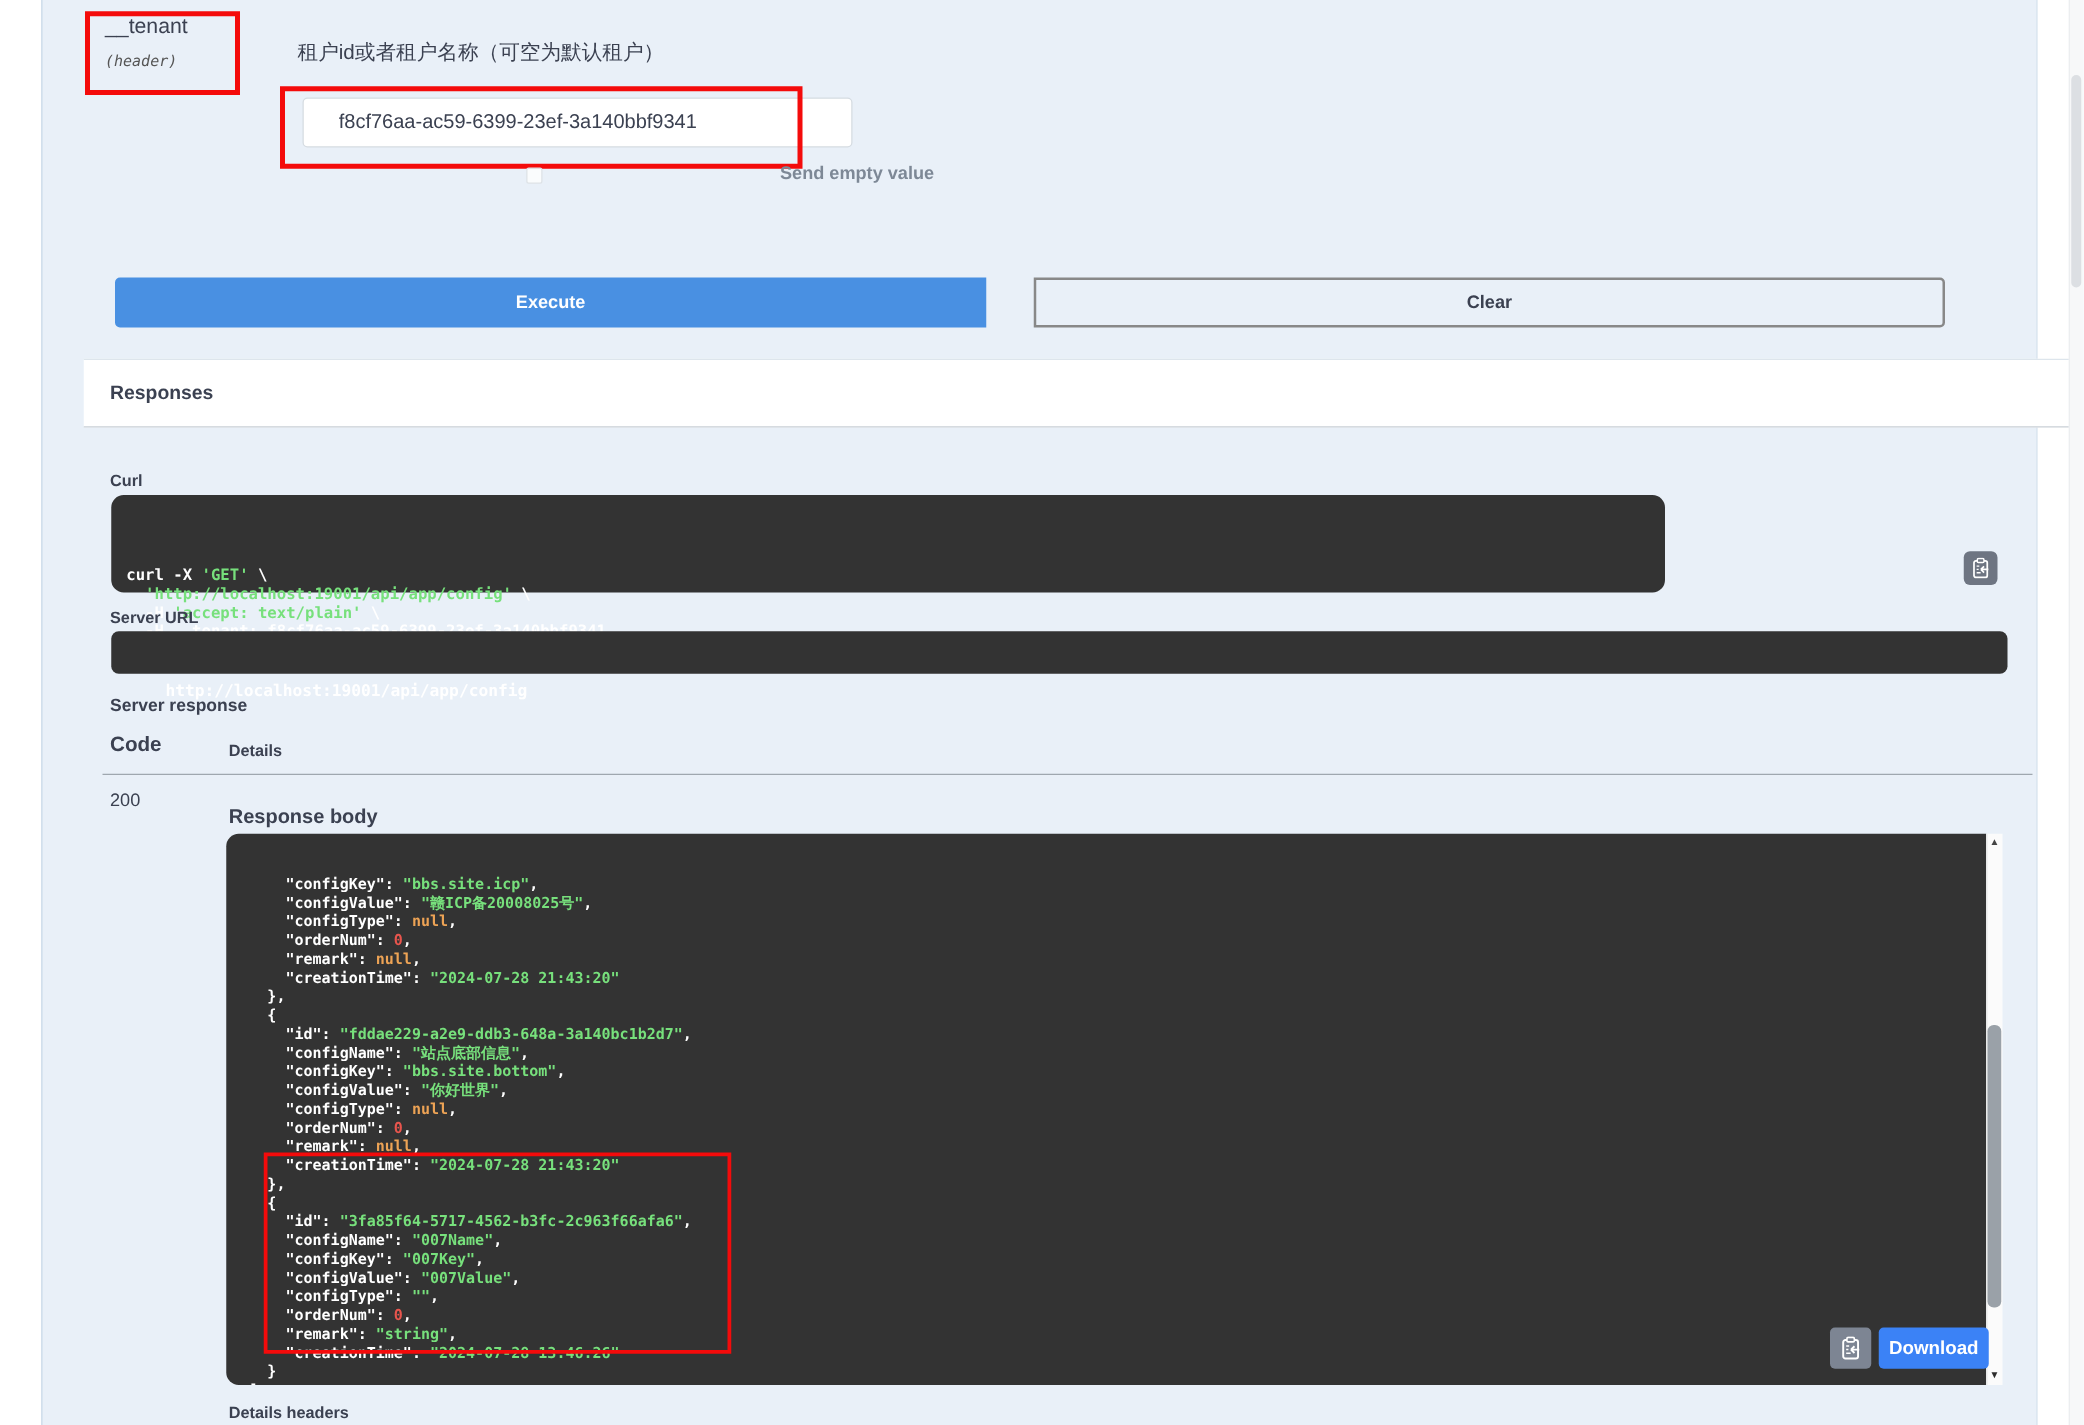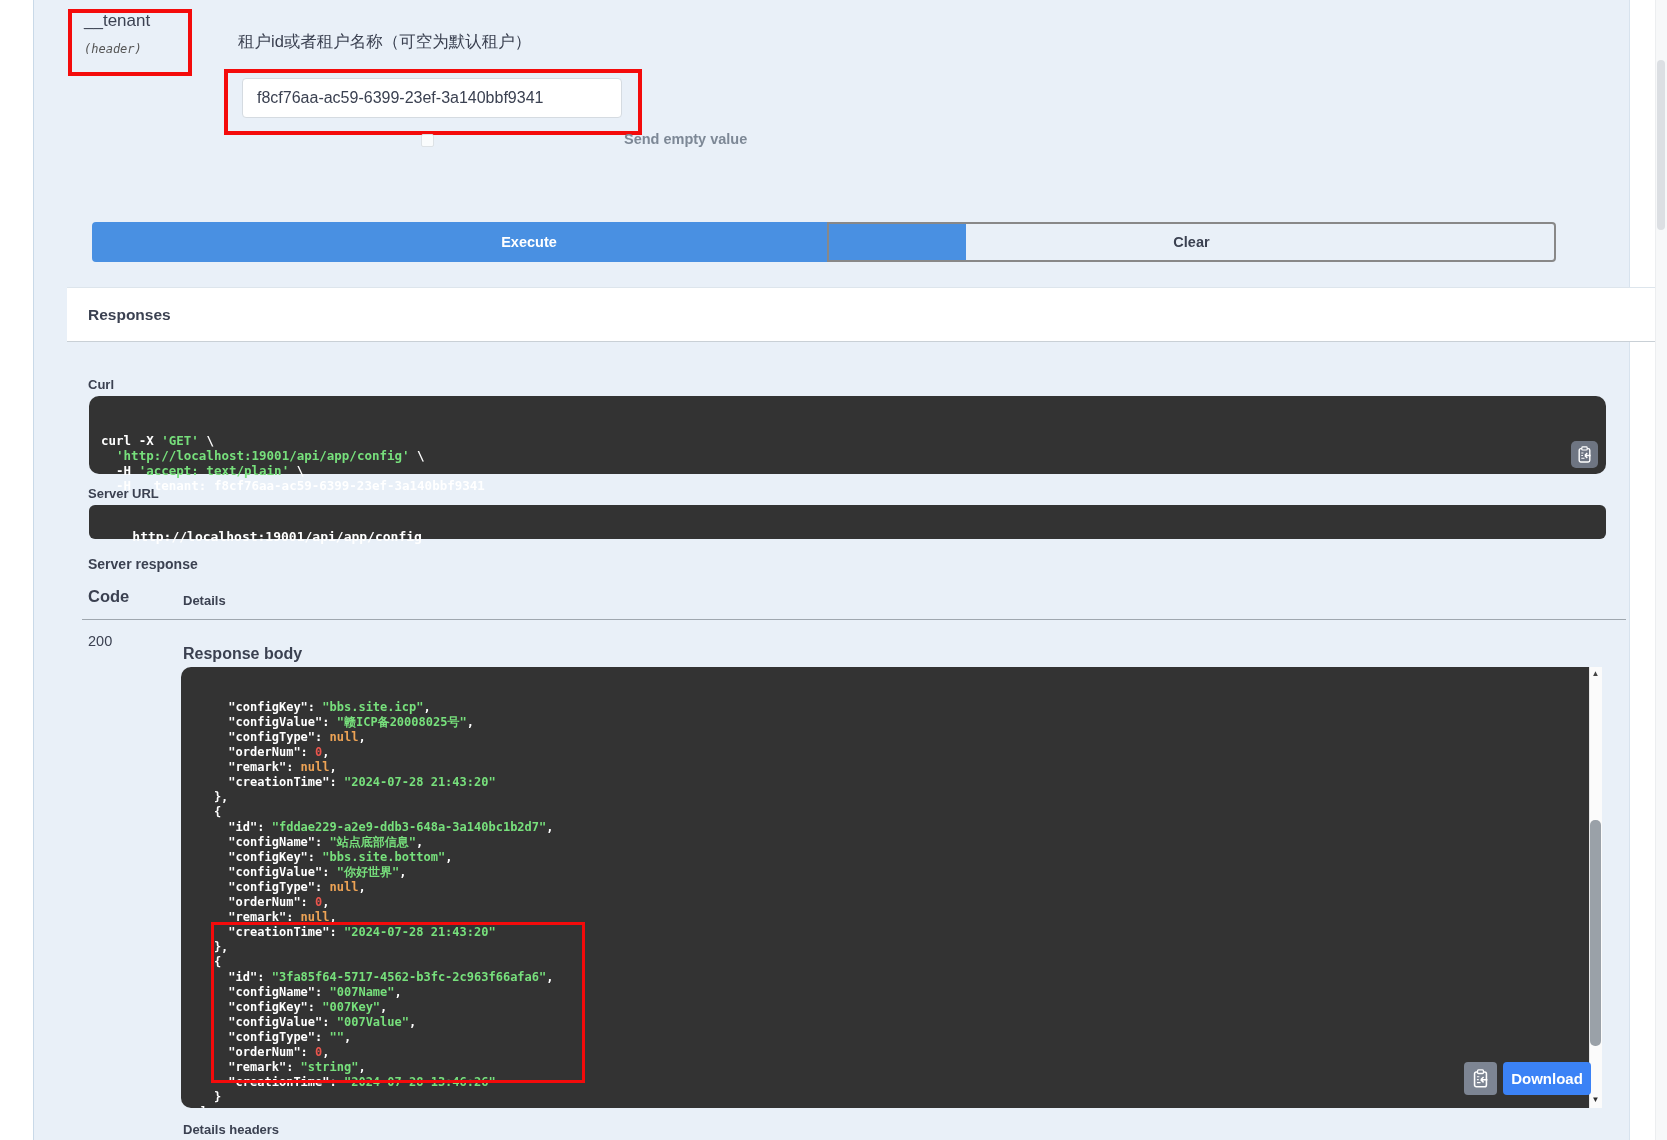--- a/index.html
+++ b/index.html
@@ -21,44 +21,44 @@
   [data-name="opblock"]{left:33px;top:0;width:1595px;height:1140px;background:#e9f0f8;
     border-left:1px solid #c9d9e8;border-right:1px solid #d8e3ee}
 
   [data-name="param-annotation-box"]{left:34px;top:9px;width:116px;height:59px;border:4px solid #f40b0b}
   [data-name="param-name"]{left:50px;top:11px;font-size:17px}
   [data-name="param-location"]{left:50px;top:42px;font-size:12px;font-style:italic;
     font-family:"DejaVu Sans Mono",monospace;color:#555}
   [data-name="param-description"]{left:204px;top:31px;font-size:16.5px}
 
   [data-name="value-annotation-box"]{left:190px;top:69px;width:410px;height:58px;border:4px solid #f40b0b}
-  [data-name="tenant-value-input"]{left:208px;top:78px;width:380px;height:40px;box-sizing:border-box;
-    background:#fff;border:1px solid #d5dbe1;border-radius:4px;padding:0 14px;
+  [data-name="tenant-value-input"]{left:208px;top:78px;width:440px;height:40px;box-sizing:border-box;
+    background:#fff;border:1px solid #d5dbe1;border-radius:4px;padding:0 28px;
     font-size:16px;color:#3b4151;font-family:"Liberation Sans","DejaVu Sans",sans-serif}
   [data-name="send-empty-checkbox"]{left:387px;top:134px;width:13px;height:13px;margin:0;
     appearance:none;-webkit-appearance:none;background:#fafcfd;border:1px solid #dde2e6;border-radius:2px}
   [data-name="send-empty-label"]{left:590px;top:131px;font-weight:bold;font-size:14.5px;color:#7d8896}
 
-  [data-name="execute-button"]{left:58px;top:222px;width:874px;height:40px;background:#4990e2;
+  [data-name="execute-button"]{left:58px;top:222px;width:697px;height:40px;background:#4990e2;
     border:2px solid #4990e2;border-radius:4px 0 0 4px;color:#fff;font-weight:bold;font-size:14.5px;box-sizing:border-box}
   [data-name="clear-button"]{left:793px;top:222px;width:729px;height:40px;background:transparent;
     border:2px solid #888;border-radius:0 4px 4px 0;color:#3b4151;font-weight:bold;font-size:14.5px;box-sizing:border-box}
 
   [data-name="responses-header-band"]{left:33px;top:287px;width:1595px;height:55px;background:#fff;
     border-top:1px solid #dde5ec;border-bottom:1px solid #c9d0d6;box-sizing:border-box}
   [data-name="responses-title"]{left:54px;top:306px;font-weight:bold;font-size:15.5px}
 
   [data-name="curl-label"]{left:54px;top:377px;font-weight:bold;font-size:13px}
-  [data-name="curl-block"]{left:55px;top:396px;width:1517px;height:78px;background:#333;border-radius:10px;
-    padding:7px 0 0 12px;box-sizing:border-box;font-size:12.5px;line-height:15px}
+  [data-name="curl-block"]{left:55px;top:396px;width:1243px;height:78px;background:#333;border-radius:10px;
+    padding:26px 0 0 12px;box-sizing:border-box;font-size:12.5px;line-height:15px}
   [data-name="curl-copy-button"]{left:1537px;top:441px;width:27px;height:27px;background:#6e7582;border-radius:5px}
 
   [data-name="request-url-label"]{left:54px;top:486px;font-weight:bold;font-size:13px}
   [data-name="request-url-block"]{left:55px;top:505px;width:1517px;height:34px;background:#333;border-radius:6px;
-    padding:9px 0 0 12px;box-sizing:border-box;font-size:13px}
+    padding:26px 0 0 12px;box-sizing:border-box;font-size:13px}
 
   [data-name="server-response-label"]{left:54px;top:556px;font-weight:bold;font-size:14px}
   [data-name="code-column-header"]{left:54px;top:587px;font-weight:bold;font-size:16.5px}
   [data-name="details-column-header"]{left:149px;top:593px;font-weight:bold;font-size:13px}
   [data-name="table-divider"]{left:48px;top:619px;width:1544px;height:0;border-top:1px solid #9fa7af}
 
   [data-name="status-code"]{left:54px;top:633px;font-size:14.5px}
   [data-name="response-body-label"]{left:149px;top:645px;font-weight:bold;font-size:16px}
 
   [data-name="response-body-block"]{left:147px;top:667px;width:1408px;height:441px;background:#333;

